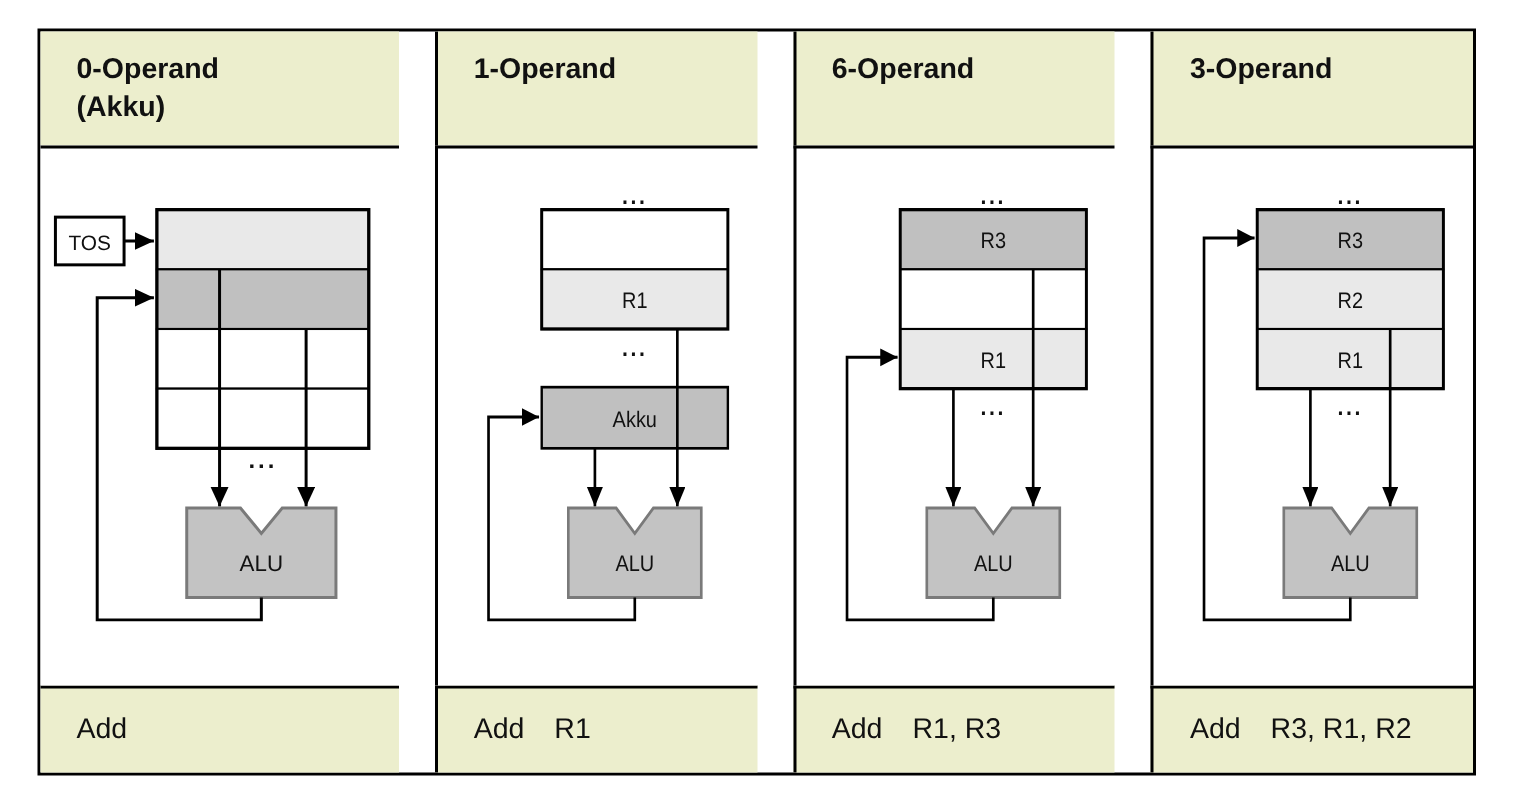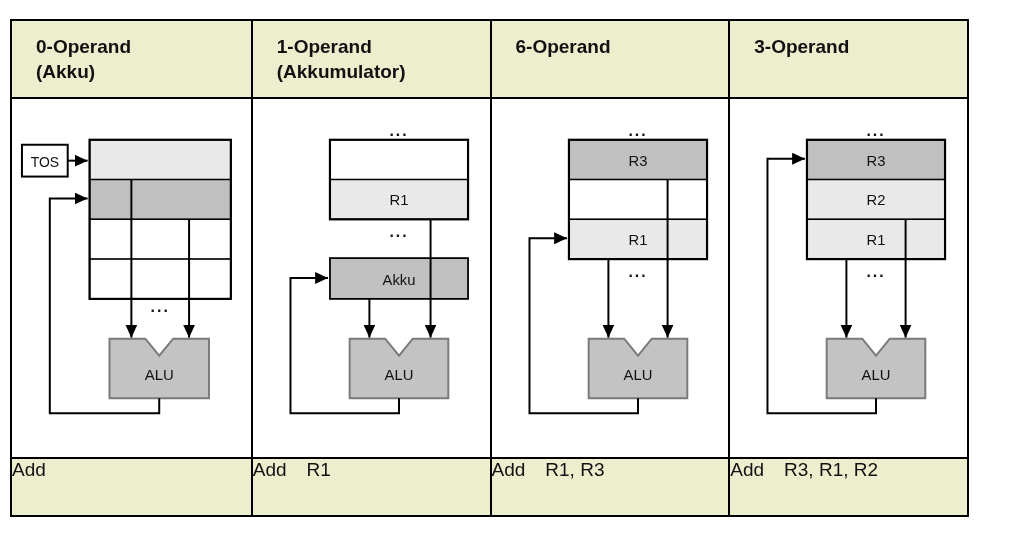--- a/index.html
+++ b/index.html
@@ -7,37 +7,37 @@
     --row_light:#E9E9E9;
     --row_dark:#C0C0C0;
     --alu_fill:#C3C3C3;
     --alu_stroke:#7A7A7A;
     --line:#000000;
     --table_border:#000000;
   }
   html,body{margin:0;padding:0;background:#ffffff;}
   body{width:1009px;height:541px;position:relative;font-family:"Liberation Sans",sans-serif;color:#111;}
   .isa-table{
-    position:absolute;left:10px;top:19px;width:959px;height:498px;
+    position:absolute;left:25px;top:19px;width:959px;height:498px;
     box-sizing:border-box;border:2px solid var(--table_border);
     display:grid;grid-template-columns:repeat(4,1fr);grid-template-rows:76px 1fr 58px;
     background:#fff;
   }
   .cell{box-sizing:border-box;overflow:hidden;}
-  .cell.notfirst{border-left:2px solid var(--table_border);}
+  .cell.notfirst{border-left:2px solid var(--table_border);margin-left:24px;}
   .header-cell{
     background:var(--header_bg);
     padding:13px 8px 0 24px;
     font-size:19px;font-weight:bold;line-height:25px;
   }
   .body-cell{position:relative;background:#fff;border-top:2px solid var(--table_border);}
   .body-cell svg{display:block;width:100%;height:100%;}
   .footer-cell{
     background:var(--header_bg);border-top:2px solid var(--table_border);
-    display:flex;
+    display:flex;align-items:center;padding-left:24px;
     font-size:19px;
   }
   .footer-cell .ops{margin-left:20px;}
   svg text{font-family:"Liberation Sans",sans-serif;font-size:15px;fill:#111;text-anchor:middle;}
   svg text.dots{font-weight:bold;font-size:16px;letter-spacing:2px;}
   svg text.toslbl{font-size:14px;}
   svg .wire{stroke:var(--line);stroke-width:2;fill:none;}
   svg .rowline{stroke:var(--line);stroke-width:1.4;}
   svg .boxframe{fill:none;stroke:var(--line);stroke-width:2.2;}
   svg .alu{fill:var(--alu_fill);stroke:var(--alu_stroke);stroke-width:2;}
@@ -54,21 +54,20 @@
 </svg>
 
 <div class="isa-table">
 
   <div class="cell header-cell">
     <div>0-Operand</div>
     <div>(Akku)</div>
   </div>
   <div class="cell header-cell notfirst">
     <div>1-Operand</div>
-    <div>(Akkumulator)</div>
   </div>
   <div class="cell header-cell notfirst">
     <div>6-Operand</div>
     <div></div>
   </div>
   <div class="cell header-cell notfirst">
     <div>3-Operand</div>
     <div></div>
   </div>
 

